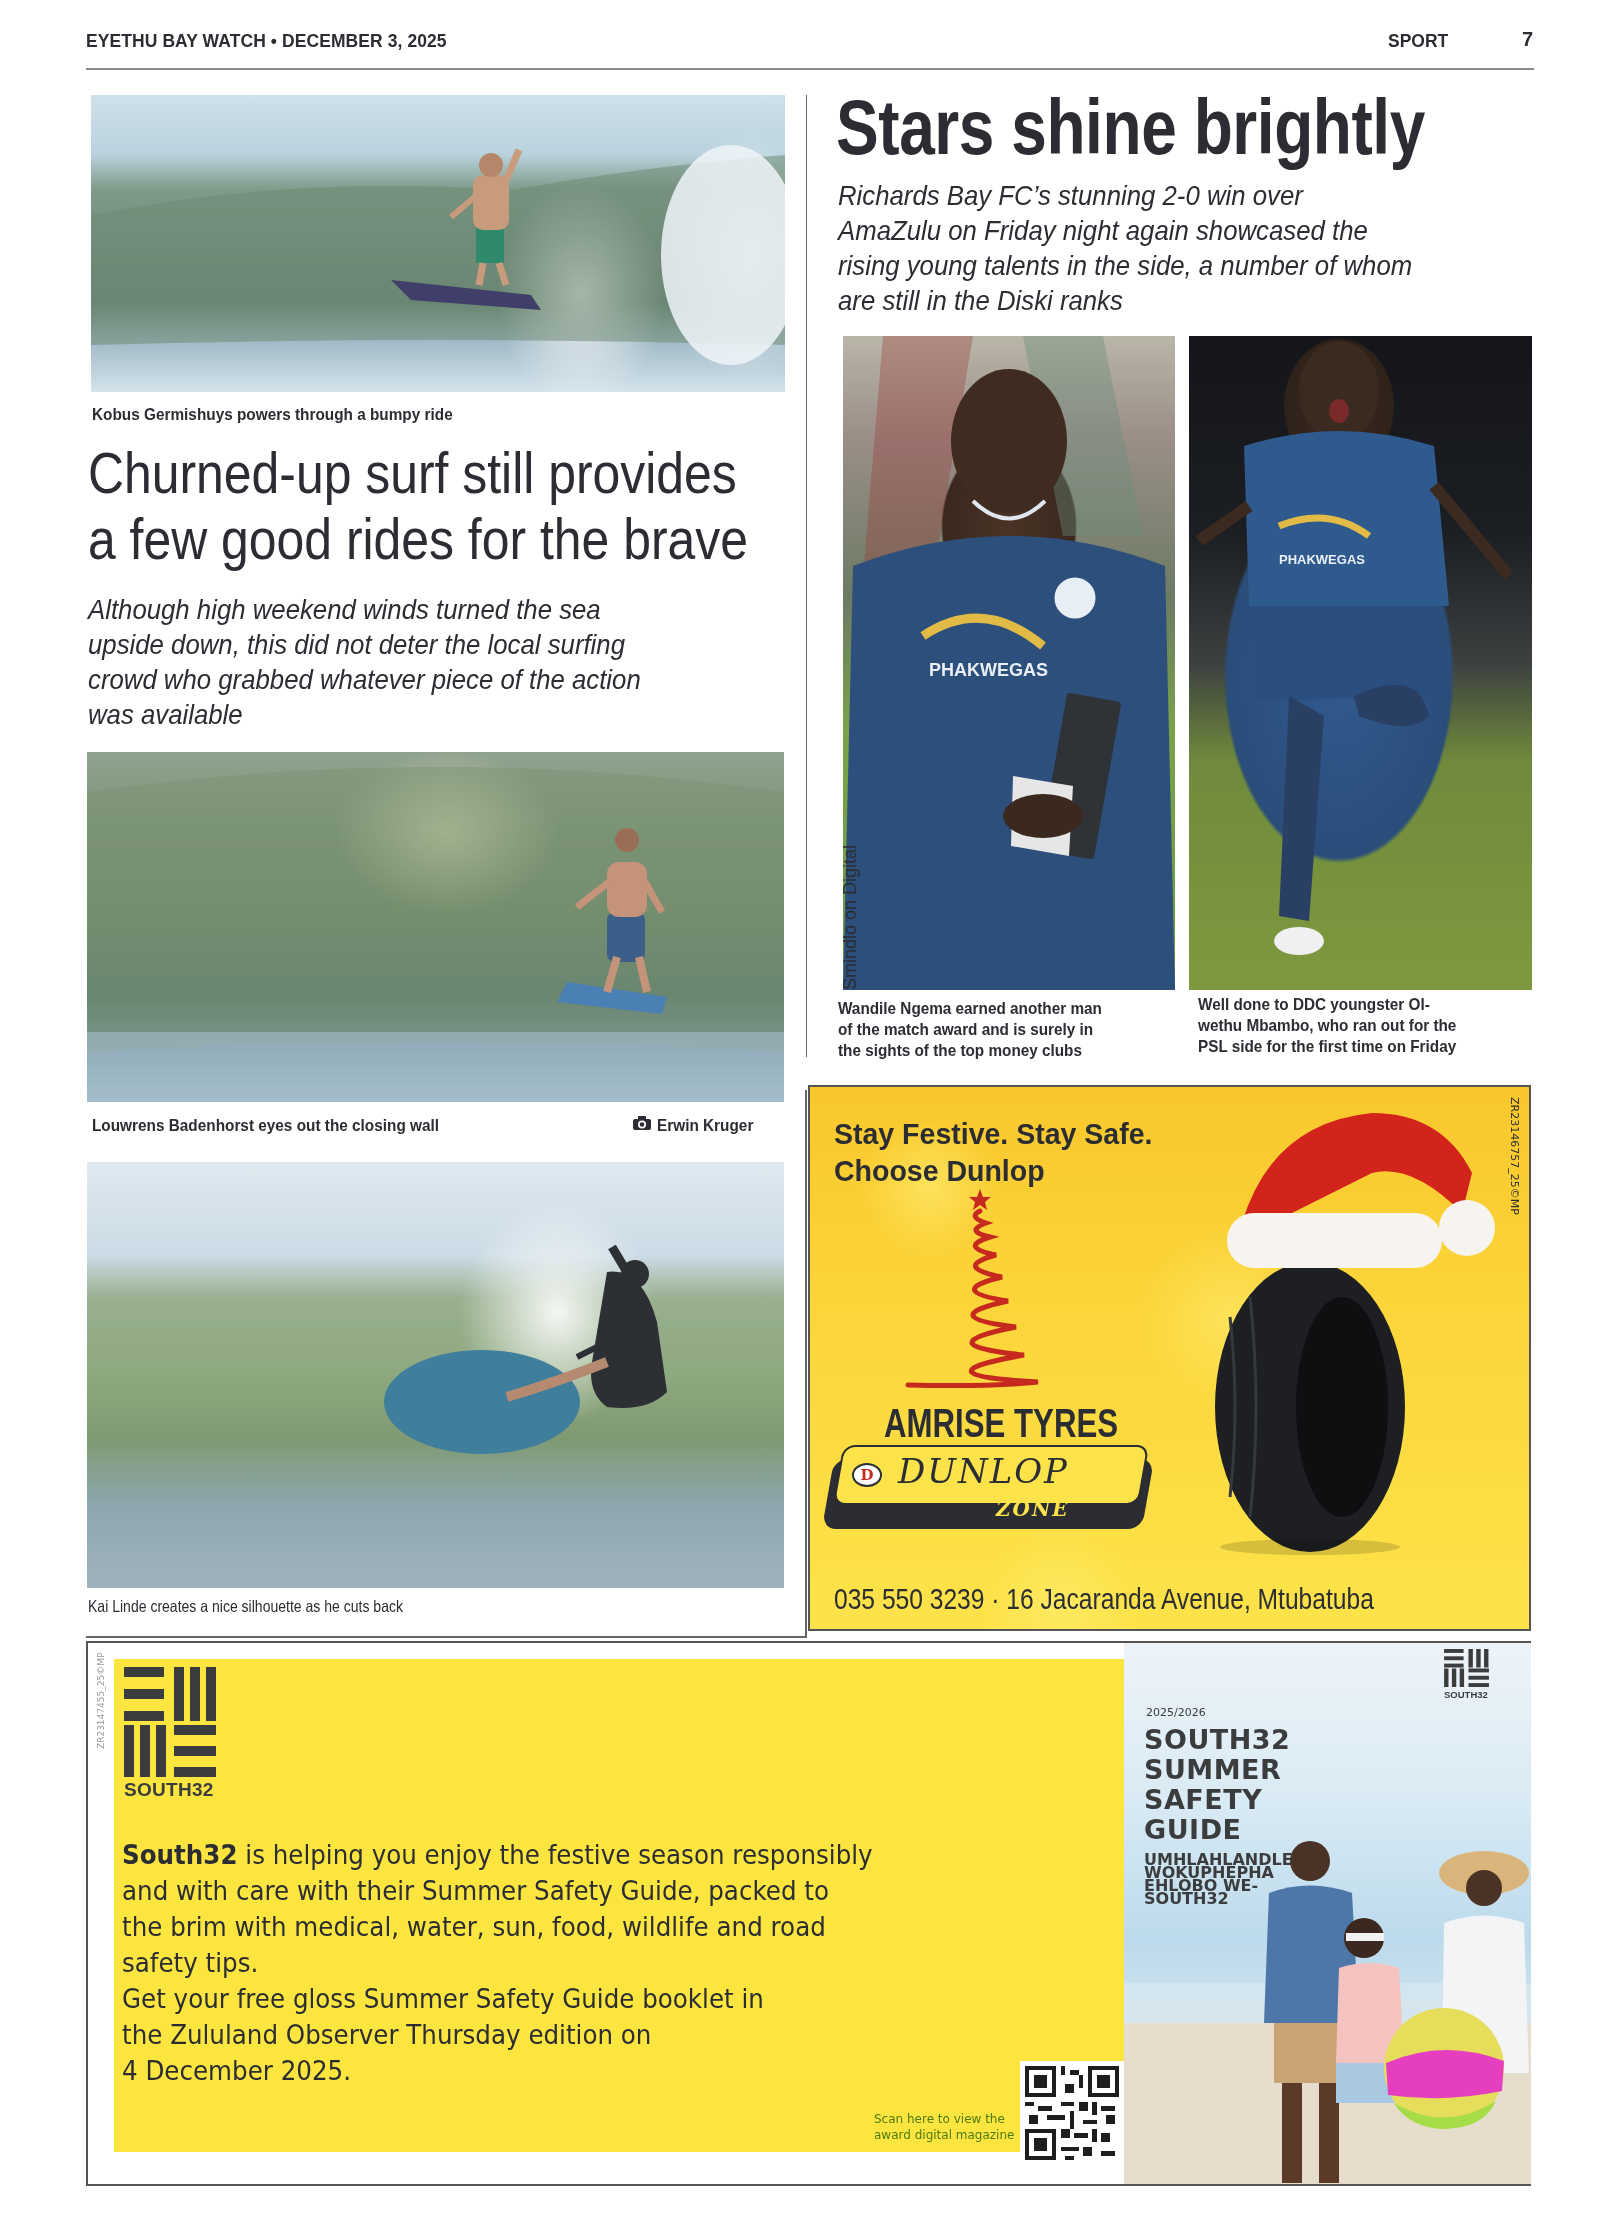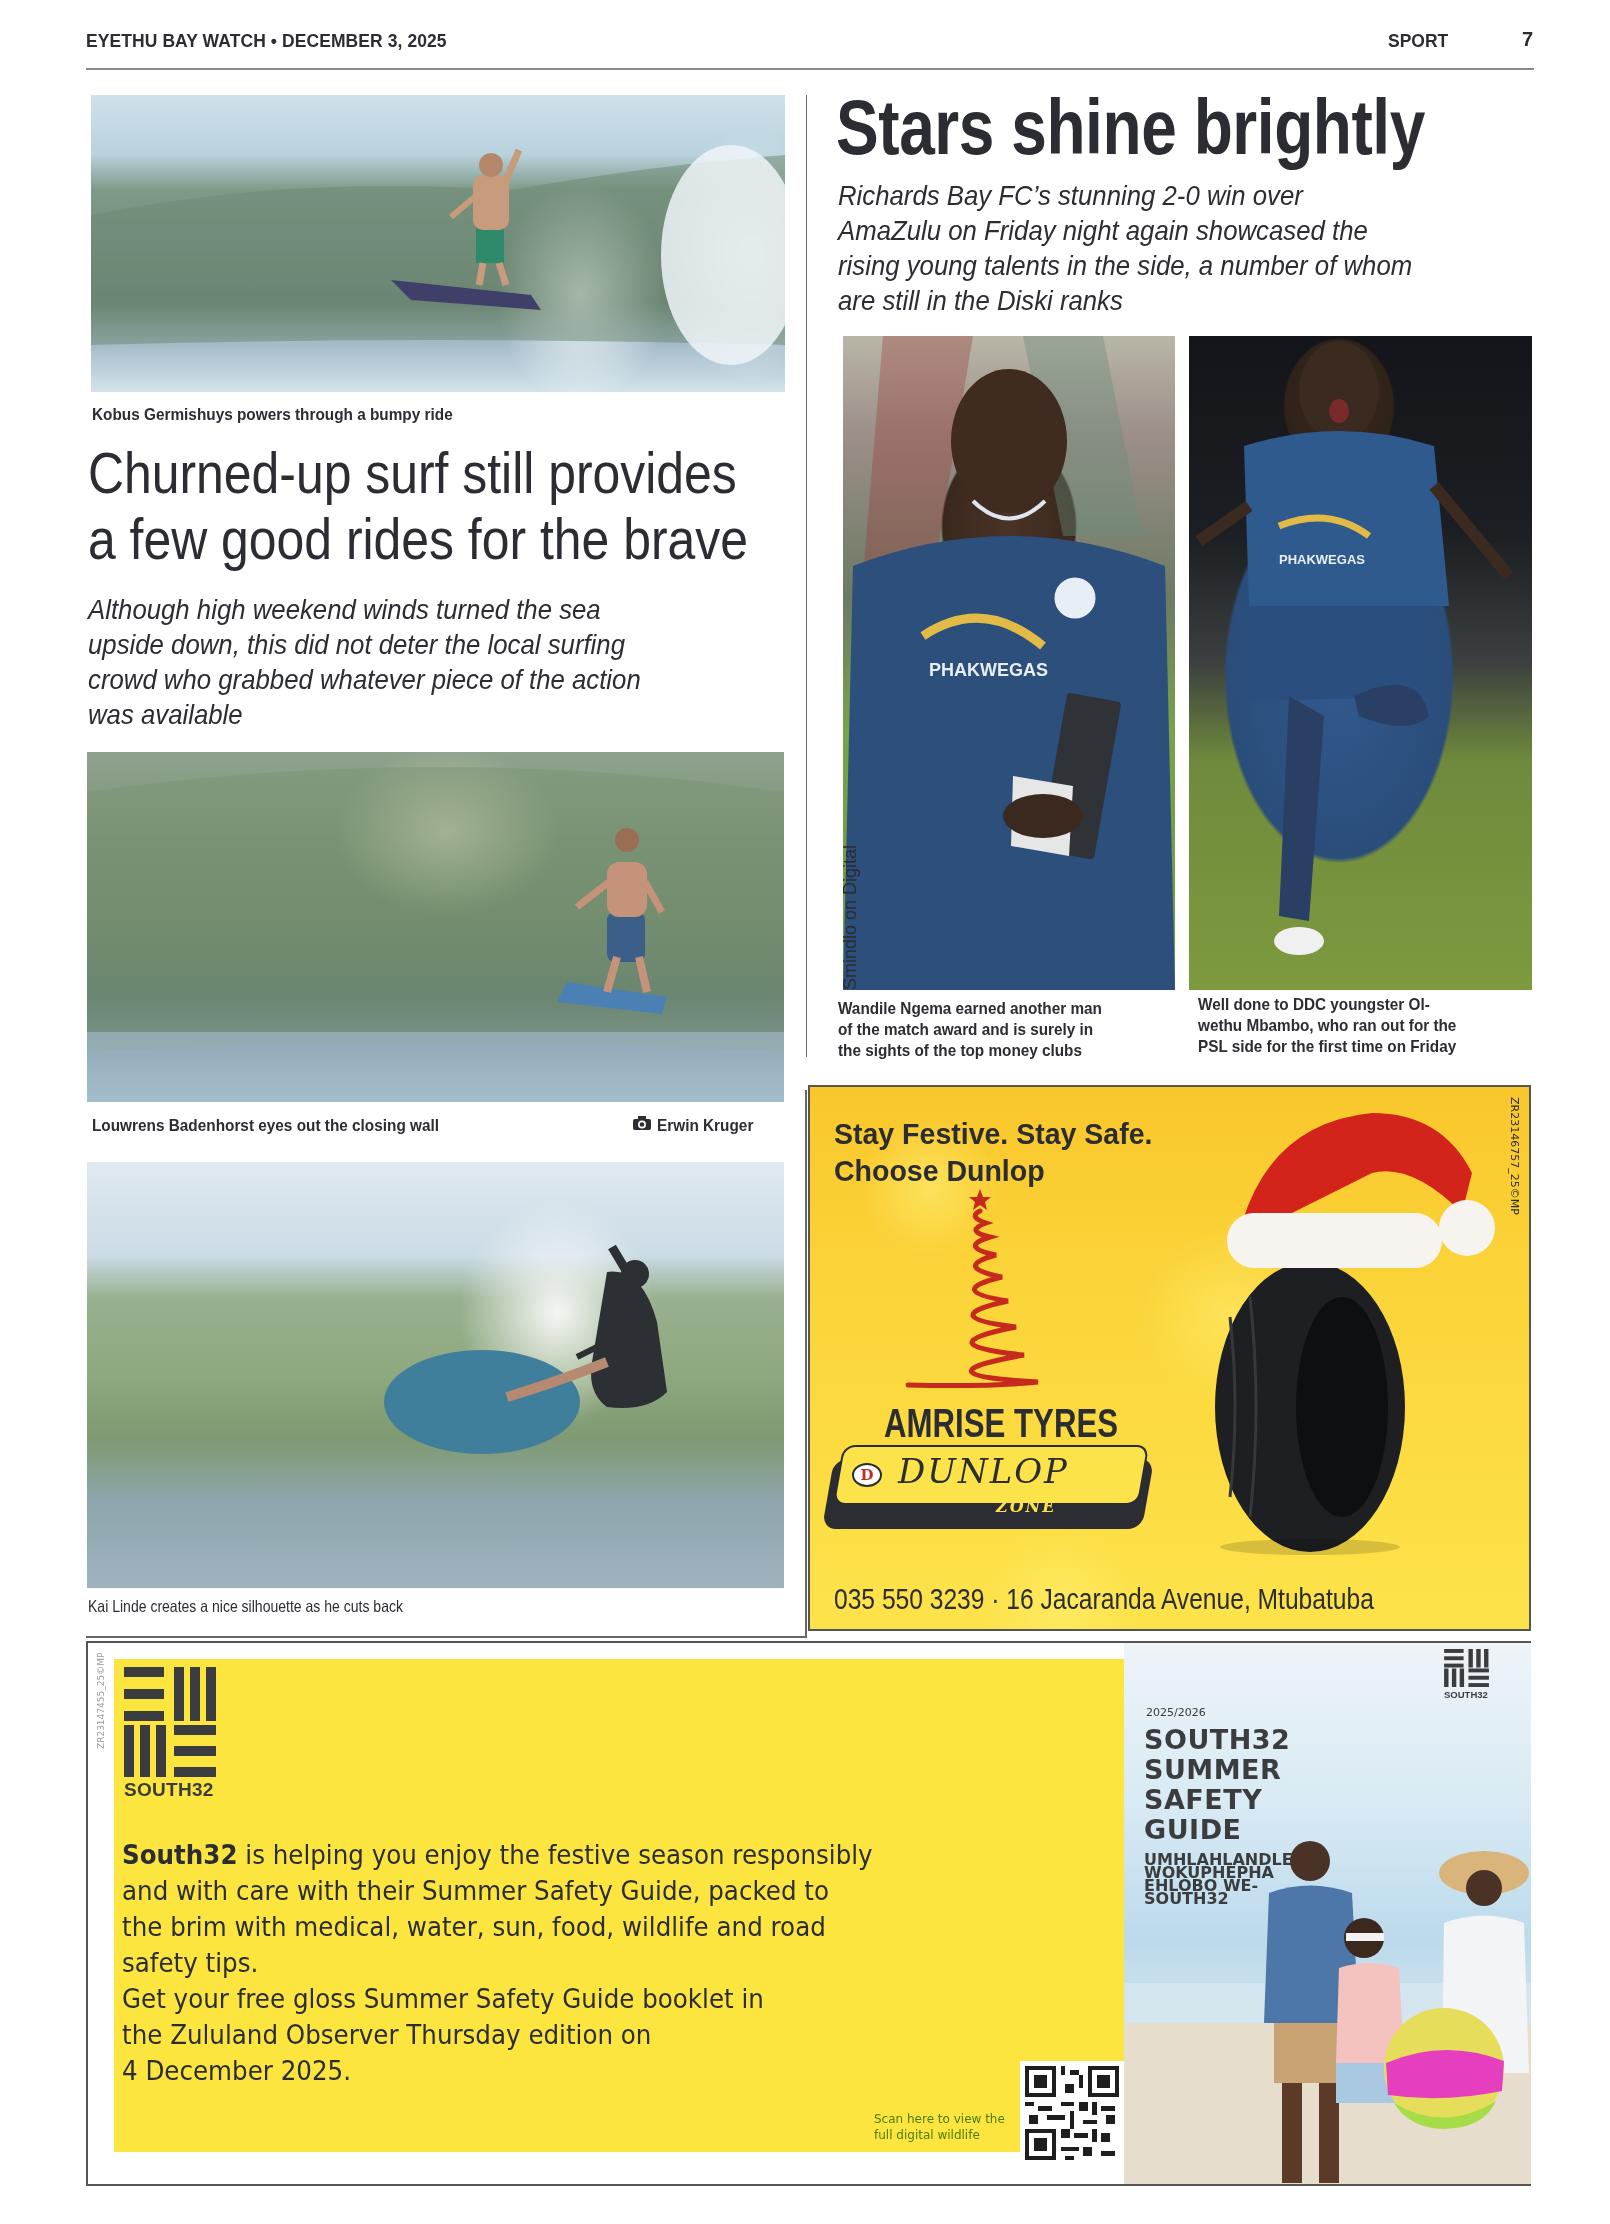--- a/index.html
+++ b/index.html
@@ -71,21 +71,21 @@
       radial-gradient(circle 80px at 250px 520px, rgba(255,240,120,0.5), rgba(255,255,255,0)),
       linear-gradient(180deg, #f9c72c 0%, #fbd53a 40%, #fde34a 100%); overflow: hidden; }
   .dunlop-tag { left: 24px; top: 28px; font-size: 30px; line-height: 37px; font-weight: bold; color: #2b2d33; transform: scaleX(0.95); transform-origin: left; white-space: nowrap; }
   .dunlop-code { right: 8px; top: 10px; width: 18px; height: 130px; }
   .dunlop-code span { position: absolute; right: 0; top: 0; transform-origin: right top; transform: rotate(90deg) translate(100%, 0); font-size: 11px; color: #2b2d33; white-space: nowrap; font-family: "DejaVu Sans", sans-serif; }
   .amrise { left: 74px; top: 314px; font-size: 40px; font-weight: bold; color: #2b2d33; transform: scaleX(0.78); transform-origin: left; white-space: nowrap; }
   .dunlop-logo { left: 18px; top: 358px; width: 326px; height: 88px; }
   .dunlop-zone-bar { position: absolute; left: 0; top: 14px; width: 320px; height: 70px; background: #2b2d33; border-radius: 14px; transform: skewX(-10deg); }
   .dunlop-zone-inner { position: absolute; left: 10px; top: 0; width: 306px; height: 60px; background: #fde34a; border: 2px solid #2b2d33; border-radius: 12px; transform: skewX(-10deg); }
   .dunlop-word { position: absolute; left: 70px; top: 6px; font-size: 34px; font-weight: normal; font-style: italic; color: #2b2d33; font-family: "DejaVu Serif", serif; letter-spacing: 2px; }
-  .zone-word { position: absolute; left: 168px; top: 52px; font-size: 16px; font-weight: bold; font-style: italic; color: #fde34a; font-family: "DejaVu Serif", serif; letter-spacing: 2px; }
+  .zone-word { position: absolute; left: 168px; top: 52px; font-size: 20px; font-weight: bold; font-style: italic; color: #fde34a; font-family: "DejaVu Serif", serif; letter-spacing: 2px; }
   .d-badge { position: absolute; left: 24px; top: 18px; width: 30px; height: 24px; background: #ffffff; border: 2px solid #2b2d33; border-radius: 50%; color: #c62a1e; font-weight: bold; font-size: 15px; text-align: center; line-height: 20px; font-family: "DejaVu Serif", serif; }
   .dunlop-contact { left: 24px; top: 495px; font-size: 30px; color: #2b2d33; transform: scaleX(0.82); transform-origin: left; white-space: nowrap; }
   .tyre { left: 400px; top: 150px; width: 200px; height: 318px; }
   .hat { left: 402px; top: 16px; width: 290px; height: 200px; }
 
   
   .s32-box { left: 86px; top: 1641px; width: 1445px; height: 545px; border: 2px solid #555; background: #fff; }
   .s32-code { left: 6px; top: 16px; width: 14px; height: 90px; }
   .s32-code span { position: absolute; left: 0; bottom: 0; transform-origin: left bottom; transform: rotate(-90deg) translate(0, 12px); font-size: 9px; color: #9a9a9a; white-space: nowrap; font-family: "DejaVu Sans", sans-serif; }
   .s32-yellow { left: 26px; top: 16px; width: 1010px; height: 493px; background: #fde53f; }
@@ -293,21 +293,21 @@
       <div><b>South32</b><span> is helping you enjoy the festive season responsibly</span></div>
       <div>and with care with their Summer Safety Guide, packed to</div>
       <div>the brim with medical, water, sun, food, wildlife and road</div>
       <div>safety tips.</div>
       <div>Get your free gloss Summer Safety Guide booklet in</div>
       <div>the Zululand Observer Thursday edition on</div>
       <div>4 December 2025.</div>
     </div>
     <div class="abs s32-scan">
       <div>Scan here to view the</div>
-      <div>full digital wildlife</div>
+      <div>award digital magazine</div>
     </div>
     <div class="abs qr">
       <svg width="94" height="94" viewBox="0 0 21 21" shape-rendering="crispEdges">
         <rect x="0" y="0" width="7" height="7" fill="#1e1e1e"></rect>
           <rect x="1" y="1" width="5" height="5" fill="#fff"></rect>
           <rect x="2" y="2" width="3" height="3" fill="#1e1e1e"></rect>
         <rect x="14" y="0" width="7" height="7" fill="#1e1e1e"></rect>
           <rect x="15" y="1" width="5" height="5" fill="#fff"></rect>
           <rect x="16" y="2" width="3" height="3" fill="#1e1e1e"></rect>
         <rect x="0" y="14" width="7" height="7" fill="#1e1e1e"></rect>

